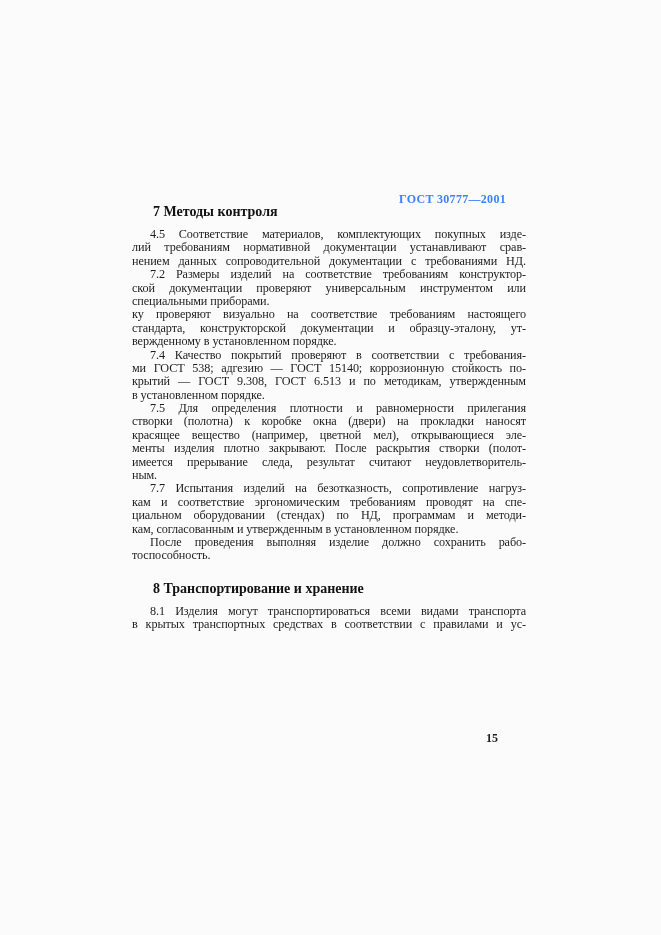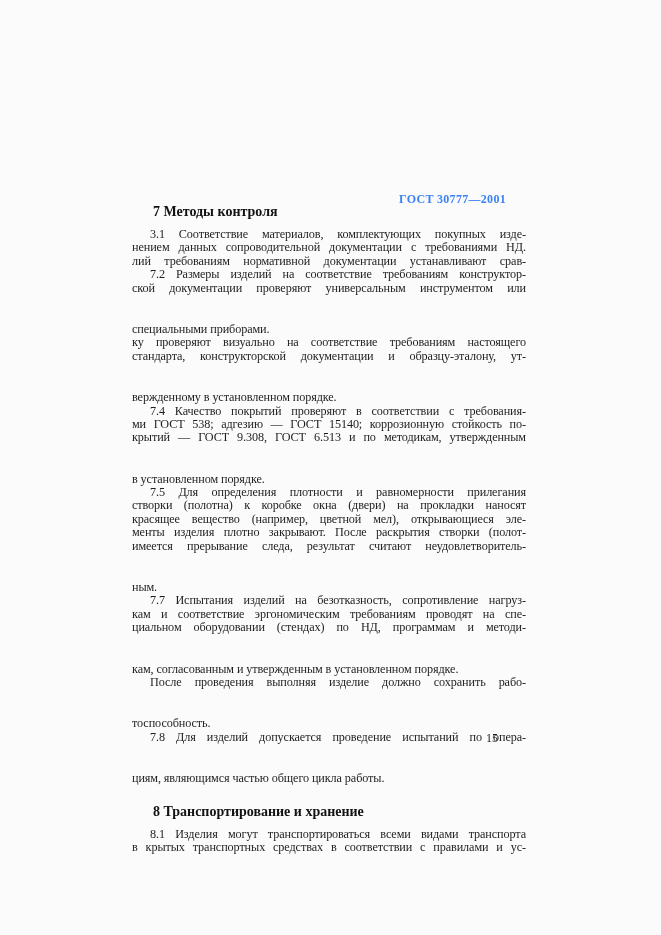--- a/index.html
+++ b/index.html
@@ -56,44 +56,44 @@
     text-align: justify;
     text-align-last: justify;
     height: 13.4px;
     overflow: hidden;
   }
   .line.first {
     text-indent: 18px;
   }
   .line.short-last {
     text-align-last: left;
-    margin-top: 28px;
   }
   .page-number {
     position: absolute;
     top: 731px;
     left: 132px;
     width: 366px;
     text-align: right;
     font-size: 12px;
     color: #1e1e1e;
+    font-weight: bold;
   }
 </style>
 </head>
 <body>
 
 <div class="page">
   <div class="running-header">ГОСТ 30777—2001</div>
 
   <div class="document-body">
       <div class="section-heading">7 Методы контроля</div>
       <div class="paragraph">
-        <div class="line first">3.1 Соответствие материалов, комплектующих покупных изде-</div>
+        <div class="line first">4.5 Соответствие материалов, комплектующих покупных изде-</div>
+        <div class="line">лий требованиям нормативной документации устанавливают срав-</div>
         <div class="line">нением данных сопроводительной документации с требованиями НД.</div>
-        <div class="line">лий требованиям нормативной документации устанавливают срав-</div>
       </div>
       <div class="paragraph">
         <div class="line first">7.2 Размеры изделий на соответствие требованиям конструктор-</div>
         <div class="line">ской документации проверяют универсальным инструментом или</div>
         <div class="line short-last">специальными приборами.</div>
       </div>
       <div class="paragraph">
         <div class="line">ку проверяют визуально на соответствие требованиям настоящего</div>
         <div class="line">стандарта, конструкторской документации и образцу-эталону, ут-</div>
         <div class="line short-last">вержденному в установленном порядке.</div>
@@ -115,24 +115,20 @@
       <div class="paragraph">
         <div class="line first">7.7 Испытания изделий на безотказность, сопротивление нагруз-</div>
         <div class="line">кам и соответствие эргономическим требованиям проводят на спе-</div>
         <div class="line">циальном оборудовании (стендах) по НД, программам и методи-</div>
         <div class="line short-last">кам, согласованным и утвержденным в установленном порядке.</div>
       </div>
       <div class="paragraph">
         <div class="line first">После проведения выполняя изделие должно сохранить рабо-</div>
         <div class="line short-last">тоспособность.</div>
       </div>
-      <div class="paragraph">
-        <div class="line first">7.8 Для изделий допускается проведение испытаний по опера-</div>
-        <div class="line short-last">циям, являющимся частью общего цикла работы.</div>
-      </div>
       <div class="section-heading subsequent">8 Транспортирование и хранение</div>
       <div class="paragraph">
         <div class="line first">8.1 Изделия могут транспортироваться всеми видами транспорта</div>
         <div class="line">в крытых транспортных средствах в соответствии с правилами и ус-</div>
       </div>
     </div>
 
   <div class="page-number">15</div>
 </div>
 

